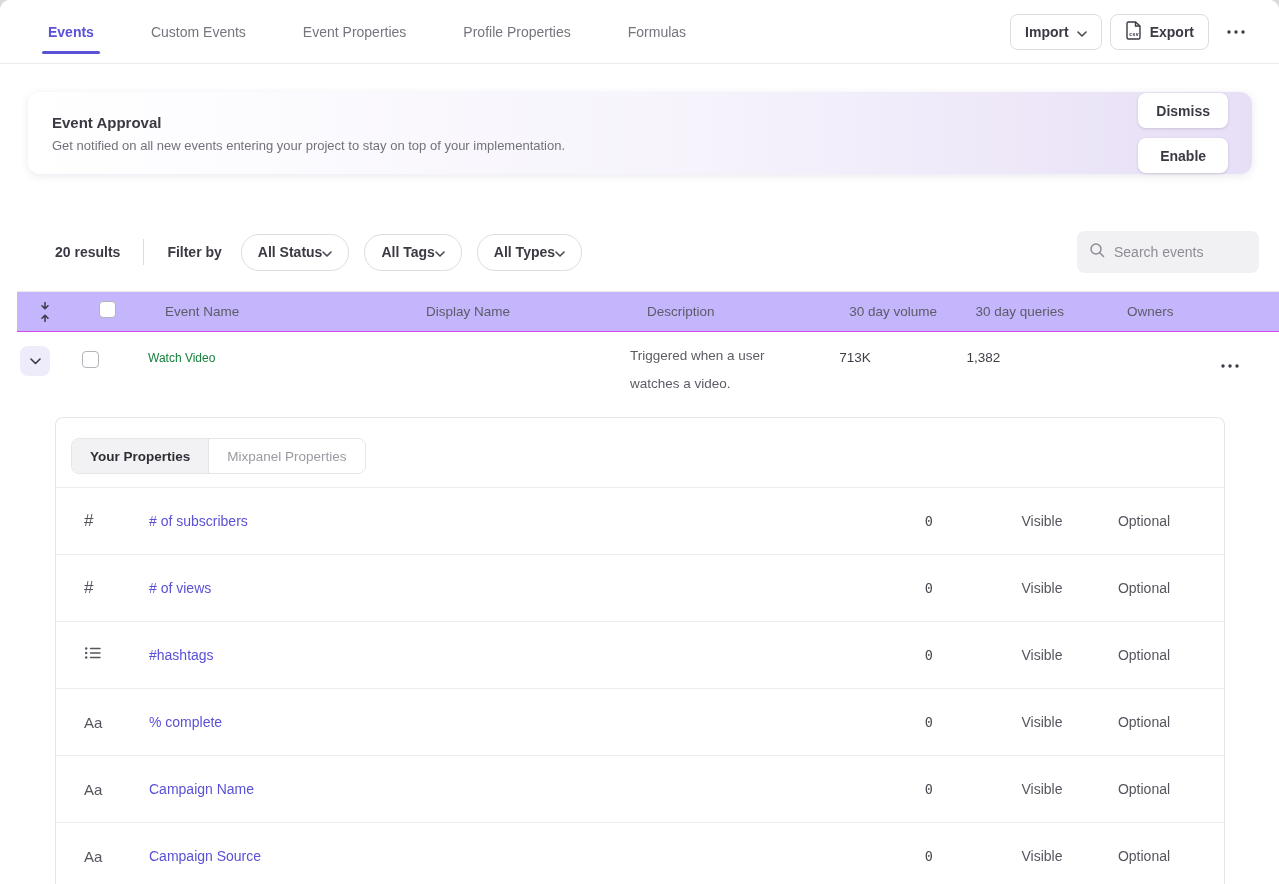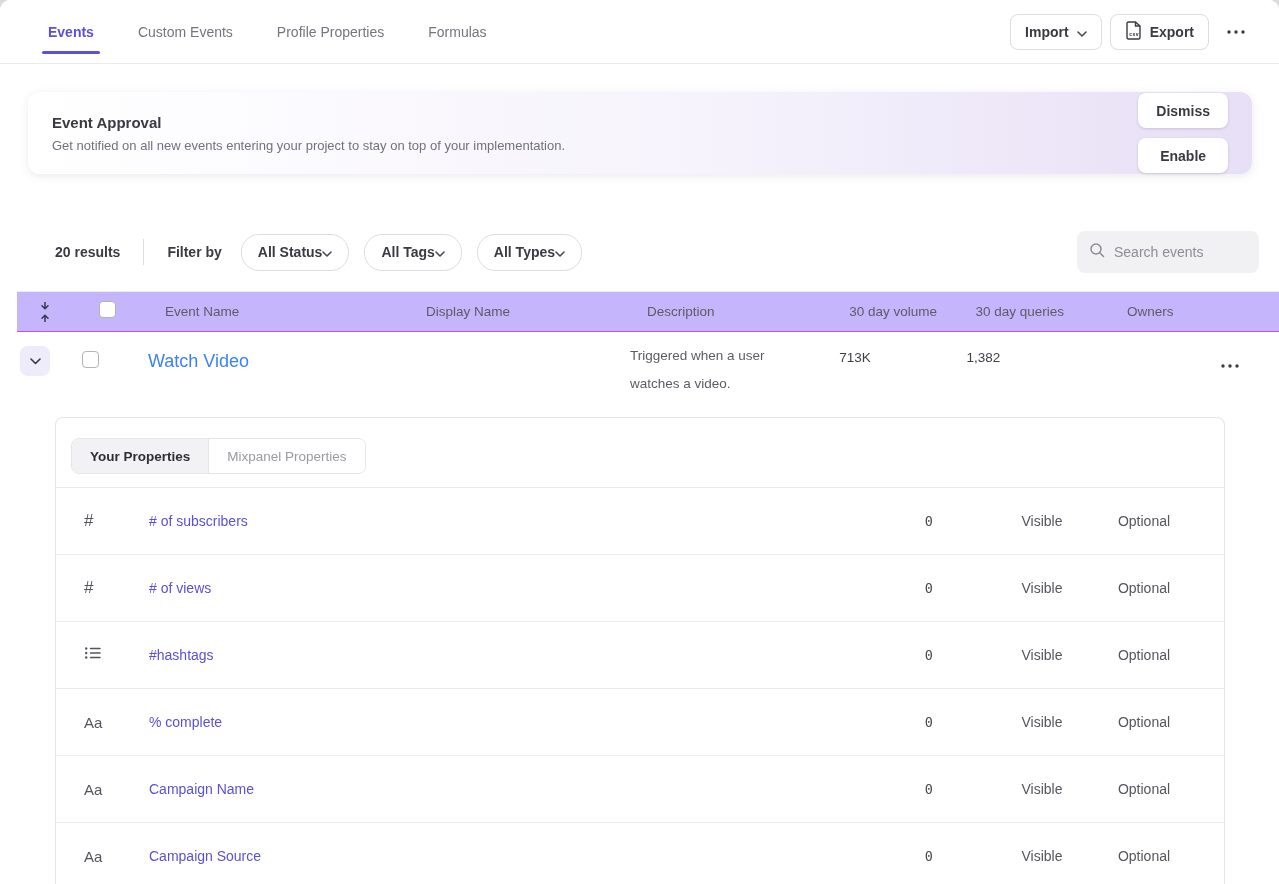--- a/index.html
+++ b/index.html
@@ -8,21 +8,21 @@
     font-family:"Liberation Sans", sans-serif;
     width:1279px; height:884px; overflow:hidden;
   }
   .app {
     width:1279px; height:884px; background:#ffffff;
     border-radius:10px 10px 0 0; overflow:hidden; position:relative;
   }
   
   .topnav { height:64px; display:flex; align-items:center; padding:0 24px 0 48px;
     border-bottom:1px solid #ebebee; background:#fff; }
-  .tabs { display:flex; gap:44px; height:64px; align-items:center; }
+  .tabs { display:flex; gap:57px; height:64px; align-items:center; }
   .tab { font-size:14px; color:#75757e; text-decoration:none; height:64px;
     display:flex; align-items:center; position:relative; cursor:pointer; }
   .tab.active { color:#5a51d6; font-weight:700; }
   .tab.active::after { content:""; position:absolute; left:-6px; right:-6px; bottom:10px;
     height:3px; background:#5a51d6; border-radius:2px; }
   .nav-actions { margin-left:auto; display:flex; align-items:center; gap:8px; }
   .btn-outline { display:flex; align-items:center; gap:8px; border:1px solid #dcdce1;
     border-radius:8px; background:#fff; padding:0 14px; height:36px; font-size:14px;
     font-weight:600; color:#3a3a44; cursor:pointer; font-family:inherit; }
   .more-btn { border:none; background:none; padding:8px 10px; cursor:pointer; display:flex; }
@@ -60,21 +60,21 @@
   .cell-pad-a { padding-left:33px; }
   .cell-pad-b { padding-left:29px; }
   .cell-pad-owners { padding-left:63px; }
   .checkbox { width:17px; height:17px; border:1.5px solid #b3b3bb; border-radius:4px;
     background:#fff; display:inline-block; cursor:pointer; margin-left:27px; }
   .collapse-cell { display:flex; justify-content:center; }
   .erow { align-items:start; background:#fff; height:70px; }
   .expander { width:30px; height:30px; border:none; border-radius:8px; background:#eeebfa;
     margin:14px 0 0 20px; display:flex; align-items:center; justify-content:center; cursor:pointer; }
   .erow .checkbox { margin-top:19px; }
-  .event-link { font-size:18px; color:#3b82f6; text-decoration:none; display:inline-block;
+  .event-link { font-size:12px; color:#15803d; text-decoration:none; display:inline-block;
     padding-top:19px; cursor:pointer; }
   .desc { font-size:13.5px; color:#5c5c66; line-height:28px; padding-top:10px; max-width:165px; }
   .num { font-family:Liberation Sans, sans-serif; font-size:13.5px; color:#3f3f48;
     text-align:center; padding-top:18px; }
   .row-more { display:flex; justify-content:center; padding-top:20px; }
   .icon-btn { background:none; border:none; cursor:pointer; padding:4px; }
   
   .panel { margin:15px 54px 0 55px; border:1px solid #e6e6ea; border-bottom:none;
     border-radius:8px 8px 0 0; height:500px; }
   .panel-tabbar { padding:20px 15px 13px 15px; }
@@ -98,20 +98,21 @@
 </style>
 </head>
 <body>
 
 <div class="app">
 
   <div class="topnav">
     <div class="tabs">
       <a class="tab active">Events</a>
       <a class="tab">Custom Events</a>
+      <a class="tab">Event Properties</a>
       <a class="tab">Profile Properties</a>
       <a class="tab">Formulas</a>
     </div>
     <div class="nav-actions">
       <button class="btn-outline">
         <span>Import</span>
         <span>
           <svg width="10" height="6" viewBox="0 0 10 6">
               <path d="M1 1l4 4 4-4" stroke="#4a4a52" stroke-width="1.6" fill="none" stroke-linecap="round" stroke-linejoin="round"></path>
             </svg>

